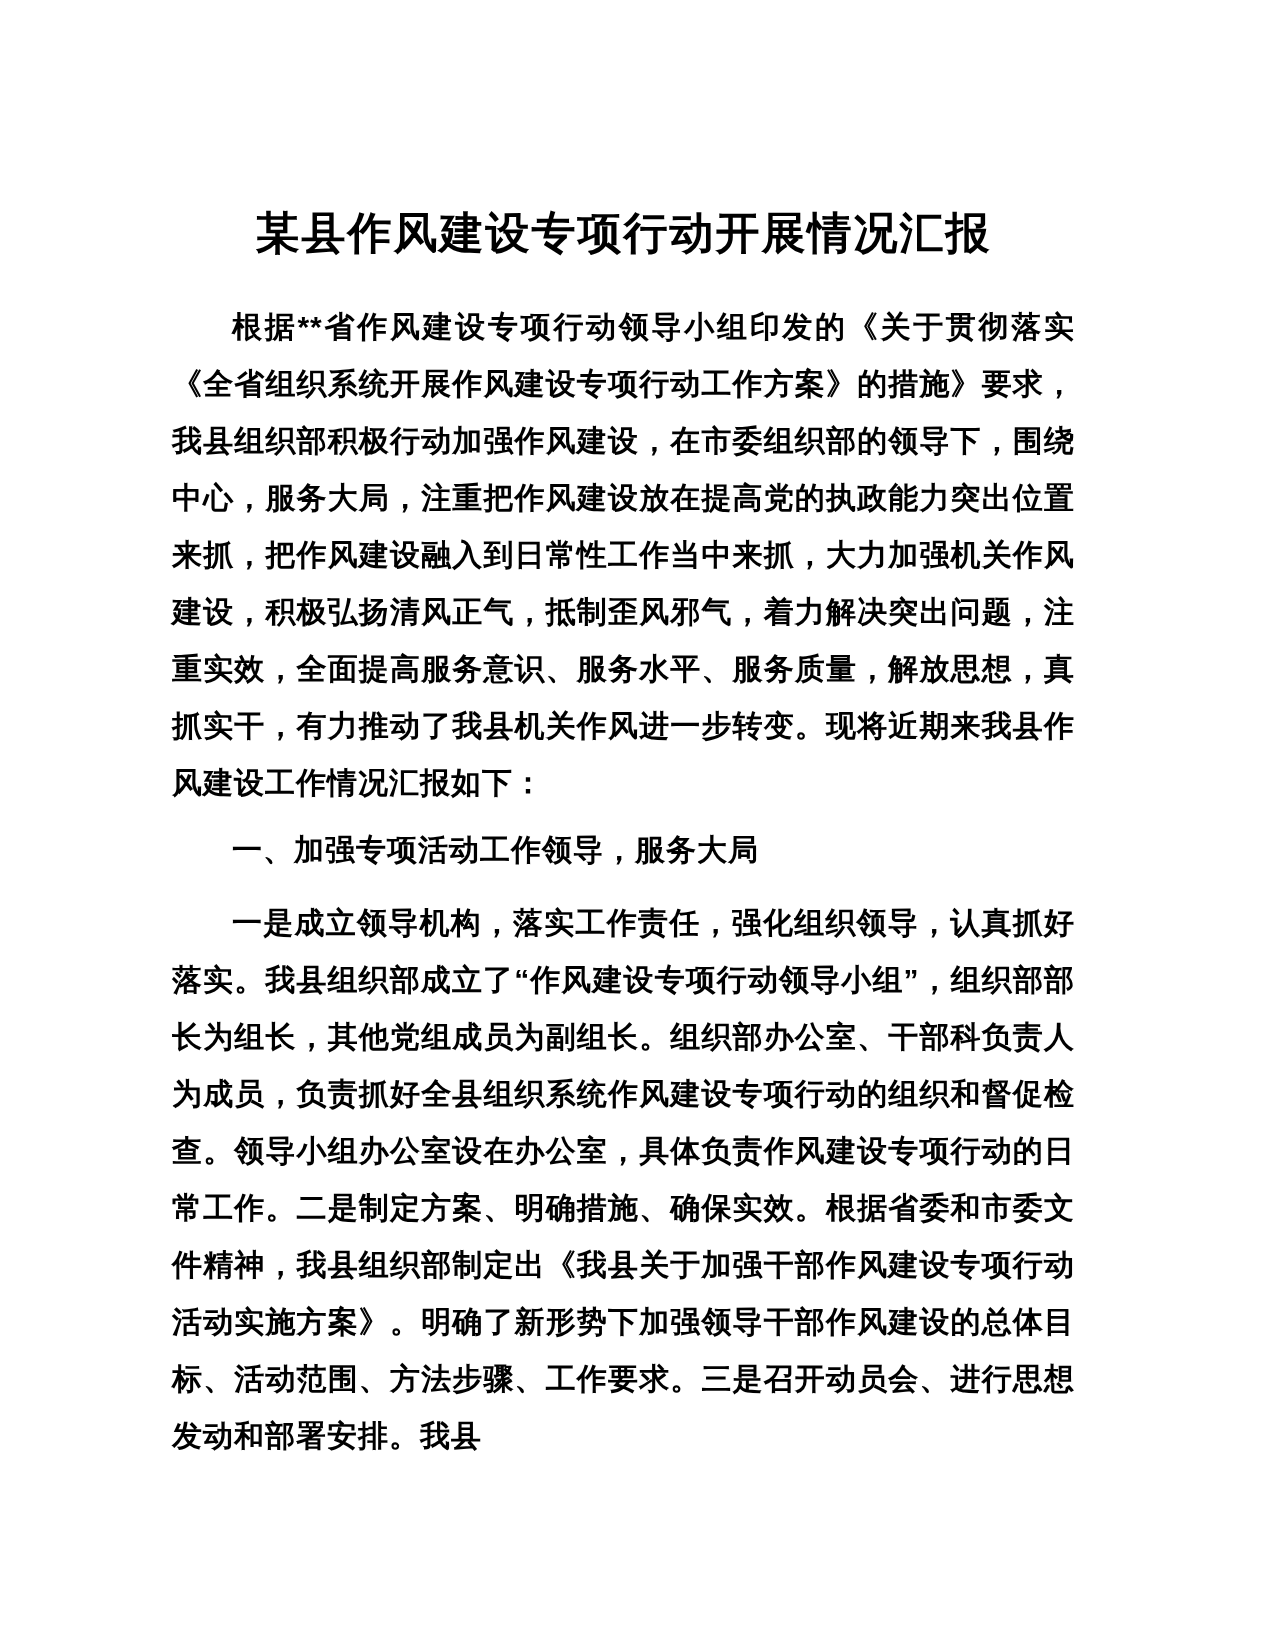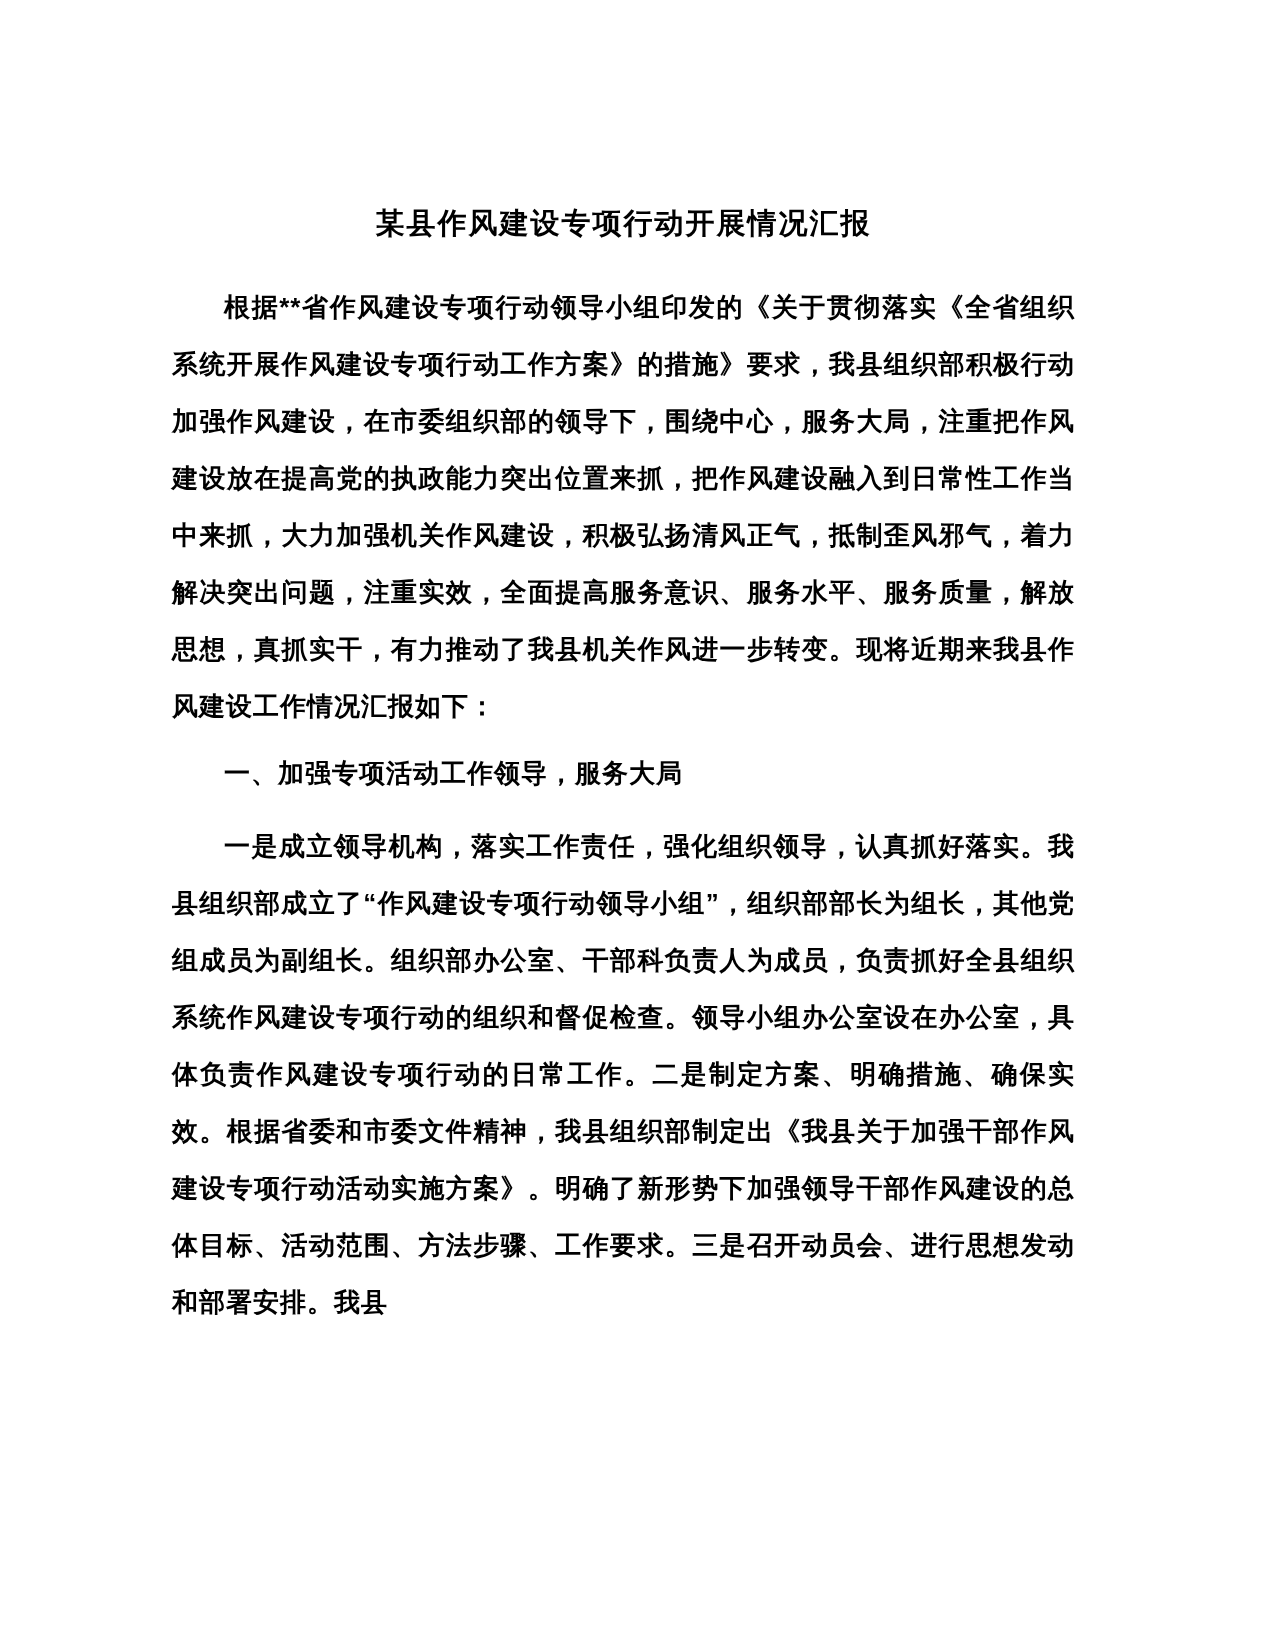--- a/index.html
+++ b/index.html
@@ -15,29 +15,29 @@
   }
   .page {
     box-sizing: border-box;
     width: 1275px;
     height: 1650px;
     background: #ffffff;
     padding: 205px 200px 0 172px;
     overflow: hidden;
   }
   .doc-title {
-    font-size: 29px;
+    font-size: 44px;
     font-weight: 700;
     text-align: center;
     margin: 0 0 38px 0;
     line-height: 1.25;
     letter-spacing: 2px;
   }
   .para {
-    font-size: 26px;
+    font-size: 30px;
     font-weight: 600;
     line-height: 57px;
     text-align: justify;
     text-indent: 2em;
     margin: 0;
     letter-spacing: 1px;
   }
   .para.heading {
     font-weight: 700;
     margin: 10px 0 16px 0;

